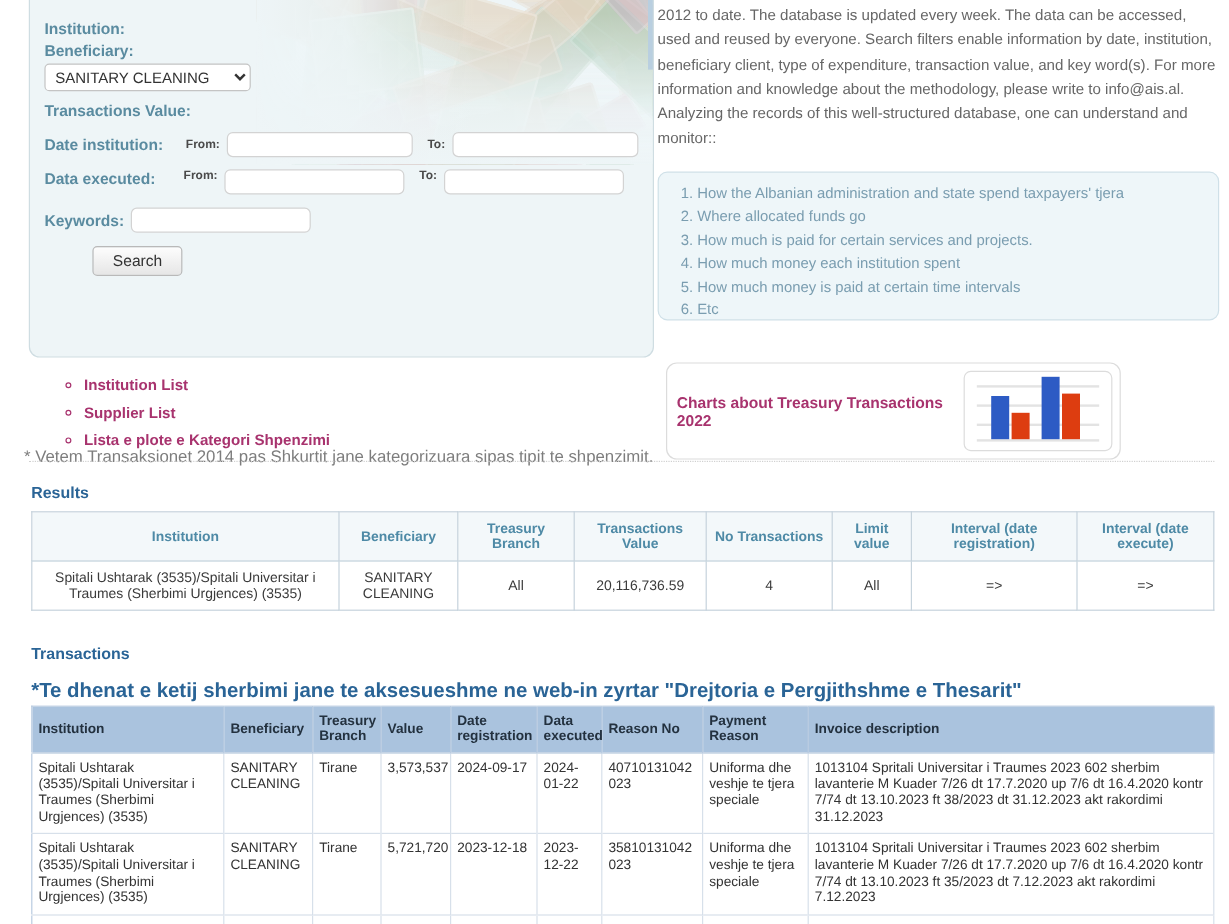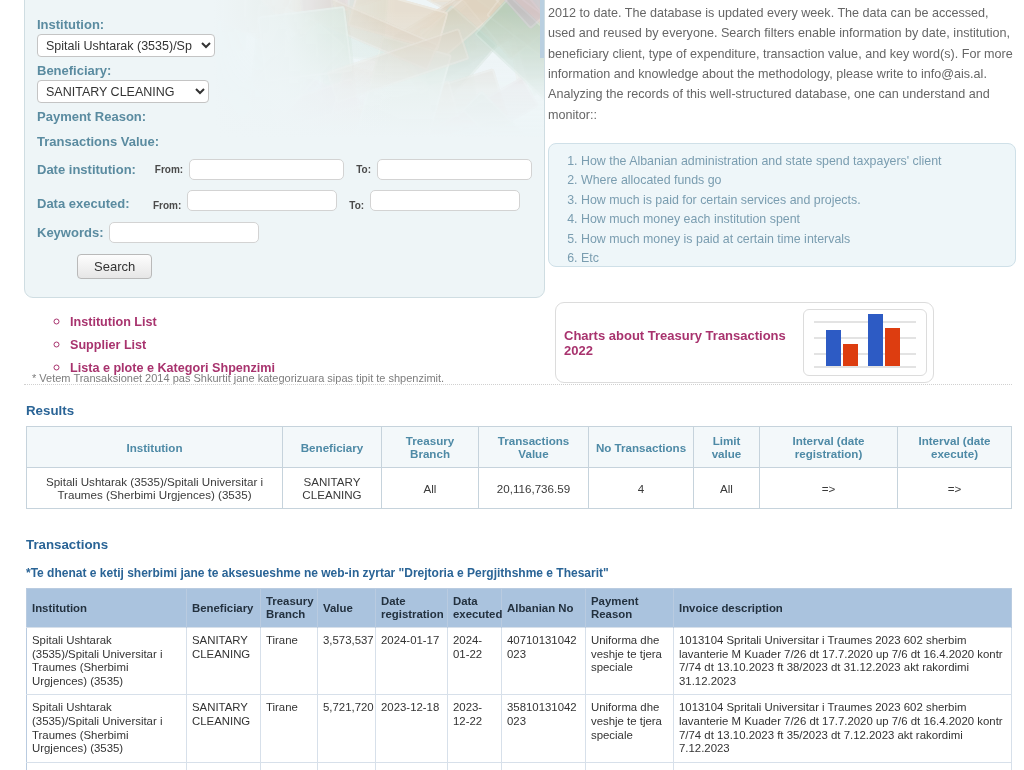--- a/index.html
+++ b/index.html
@@ -116,22 +116,22 @@
   .linklist ul { margin: 0; padding-left: 30px; list-style: circle; }
   .linklist li { margin-bottom: 5px; }
   .linklist li::marker { color: #a8336e; }
   .linklist a {
     color: #a8336e;
     font-weight: bold;
     font-size: 12.6px;
     text-decoration: none;
   }
   .note-small {
-    position: absolute; left: 32px; top: 372px;
-    color: #7d7d7d; font-size: 11px;
+    position: absolute; left: 20px; top: 372px;
+    color: #7d7d7d; font-size: 14px;
   }
   .hr-dotted {
     position: absolute; left: 24px; top: 384px;
     width: 988px; border-top: 1px dotted #d0d0d0;
   }
 
   
   .charts-box {
     position: absolute; left: 555px; top: 302px;
     width: 379px; height: 81px;
@@ -185,21 +185,21 @@
     font-size: 11.6px;
     color: #3a3a3a;
     text-align: center;
     padding: 7px 4px;
     line-height: 13px;
   }
 
   
   .trans-note {
     position: absolute; left: 26px; top: 566px;
-    color: #2a6496; font-weight: bold; font-size: 12px;
+    color: #2a6496; font-weight: bold; font-size: 17px;
   }
   .trans-tbl {
     position: absolute; left: 26px; top: 588px;
     width: 986px;
     border: 1px solid #b9cbe0;
     background: #ffffff;
     table-layout: fixed;
   }
   .trans-tbl th {
     background: #aac3de;
@@ -272,52 +272,44 @@
           <div class="note" style="width: 87.6457px; height: 65.5033px; left: 46.8699px; top: 136.111px; background: rgb(207, 224, 210); transform: rotate(-7.1deg); opacity: 0.84; box-shadow: rgba(255, 255, 255, 0.35) 0px 0px 0px 2px inset;"></div>
           <div class="note" style="width: 140.089px; height: 32.9556px; left: 114.173px; top: 174.419px; background: rgb(217, 201, 180); transform: rotate(-18.4deg); opacity: 0.58; box-shadow: rgba(255, 255, 255, 0.35) 0px 0px 0px 2px inset;"></div>
           <div class="note" style="width: 120.444px; height: 28.8029px; left: 227.3px; top: 85.7824px; background: rgb(201, 178, 198); transform: rotate(47.8deg); opacity: 0.49; box-shadow: rgba(255, 255, 255, 0.35) 0px 0px 0px 2px inset;"></div>
           <div style="position: absolute; inset: 0px; background: linear-gradient(to left, rgba(238, 245, 247, 0) 45%, rgba(238, 245, 247, 0.85) 78%, rgb(238, 245, 247) 100%), linear-gradient(to top, rgb(238, 245, 247) 0%, rgba(238, 245, 247, 0.85) 18%, rgba(238, 245, 247, 0) 48%);"></div>
         </div>
 
     <div class="panel-inner" style="padding-top:140px">
       <div class="row tight">
         <div class="fld-label">Institution:</div>
       </div>
-      <div class="row">
-        <select class="combo" style="width:178px">
-          <option>Spitali Ushtarak (3535)/Sp</option>
-        </select>
-      </div>
 
       <div class="row tight">
         <div class="fld-label">Beneficiary:</div>
       </div>
       <div class="row">
         <select class="combo" style="width:172px">
           <option>SANITARY CLEANING</option>
         </select>
       </div>
 
-      <div class="row tight">
-        <div class="fld-label">Payment Reason:</div>
-      </div>
 
       <div class="row" style="margin-top:9px;display:flex;align-items:center">
         <div class="fld-label" style="width:155px">Transactions Value:</div>
       </div>
 
       <div class="row" style="margin-top:10px;display:flex;align-items:center">
         <div class="fld-label" style="width:131px">Date institution:</div>
         <span class="inline-lbl" style="margin-right:6px">From:</span>
         <input class="txt" style="width: 155px;" value="">
         <span class="inline-lbl" style="margin:0 6px 0 12px">To:</span>
         <input class="txt" style="width: 155px;" value="">
       </div>
 
-      <div class="row" style="margin-top:10px;display:flex;align-items:flex-end">
+      <div class="row" style="margin-top:10px;display:flex;align-items:flex-start">
         <div class="fld-label" style="width:116px">Data executed:</div>
         <span class="inline-lbl" style="margin-right:6px">From:</span>
         <input class="txt" style="width: 150px;" value="">
         <span class="inline-lbl" style="margin:0 6px 0 12px">To:</span>
         <input class="txt" style="width: 150px;" value="">
       </div>
 
       <div class="row" style="margin-top:11px;display:flex;align-items:center">
         <div class="fld-label" style="width:72px">Keywords:</div>
         <input class="txt" style="width: 150px;" value="">
@@ -329,21 +321,21 @@
     </div>
   </div>
 
   <div class="desc">
     <div class="left-bar"></div>
     <div>Albania and Open Data Albania lists every payment, treasury transaction made by the 1895 budgetary institutions in the country. The data are complete from January 2012 to date. The database is updated every week. The data can be accessed, used and reused by everyone. Search filters enable information by date, institution, beneficiary client, type of expenditure, transaction value, and key word(s). For more information and knowledge about the methodology, please write to info@ais.al. Analyzing the records of this well-structured database, one can understand and monitor::</div>
   </div>
 
   <div class="monitor-box">
     <ol>
-      <li>How the Albanian administration and state spend taxpayers' client</li>
+      <li>How the Albanian administration and state spend taxpayers' tjera</li>
       <li>Where allocated funds go</li>
       <li>How much is paid for certain services and projects.</li>
       <li>How much money each institution spent</li>
       <li>How much money is paid at certain time intervals</li>
       <li>Etc</li>
     </ol>
   </div>
 
   <div class="linklist">
     <ul>
@@ -403,32 +395,32 @@
 
   <table class="grid trans-tbl">
     <thead>
       <tr>
         <th style="width:160px">Institution</th>
         <th style="width:74px">Beneficiary</th>
         <th style="width:57px">Treasury Branch</th>
         <th style="width:58px">Value</th>
         <th style="width:72px">Date registration</th>
         <th style="width:54px">Data executed</th>
-        <th style="width:84px">Albanian No</th>
+        <th style="width:84px">Reason No</th>
         <th style="width:88px">Payment Reason</th>
         <th>Invoice description</th>
       </tr>
     </thead>
     <tbody>
       <tr>
         <td>Spitali Ushtarak (3535)/Spitali Universitar i Traumes (Sherbimi Urgjences) (3535)</td>
         <td>SANITARY CLEANING</td>
         <td>Tirane</td>
         <td class="num">3,573,537</td>
-        <td>2024-01-17</td>
+        <td>2024-09-17</td>
         <td>2024-01-22</td>
         <td>40710131042023</td>
         <td>Uniforma dhe veshje te tjera speciale</td>
         <td>1013104 Spritali Universitar i Traumes 2023 602 sherbim lavanterie M Kuader 7/26 dt 17.7.2020 up 7/6 dt 16.4.2020 kontr 7/74 dt 13.10.2023 ft 38/2023 dt 31.12.2023 akt rakordimi 31.12.2023</td>
       </tr>
       <tr>
         <td>Spitali Ushtarak (3535)/Spitali Universitar i Traumes (Sherbimi Urgjences) (3535)</td>
         <td>SANITARY CLEANING</td>
         <td>Tirane</td>
         <td class="num">5,721,720</td>

